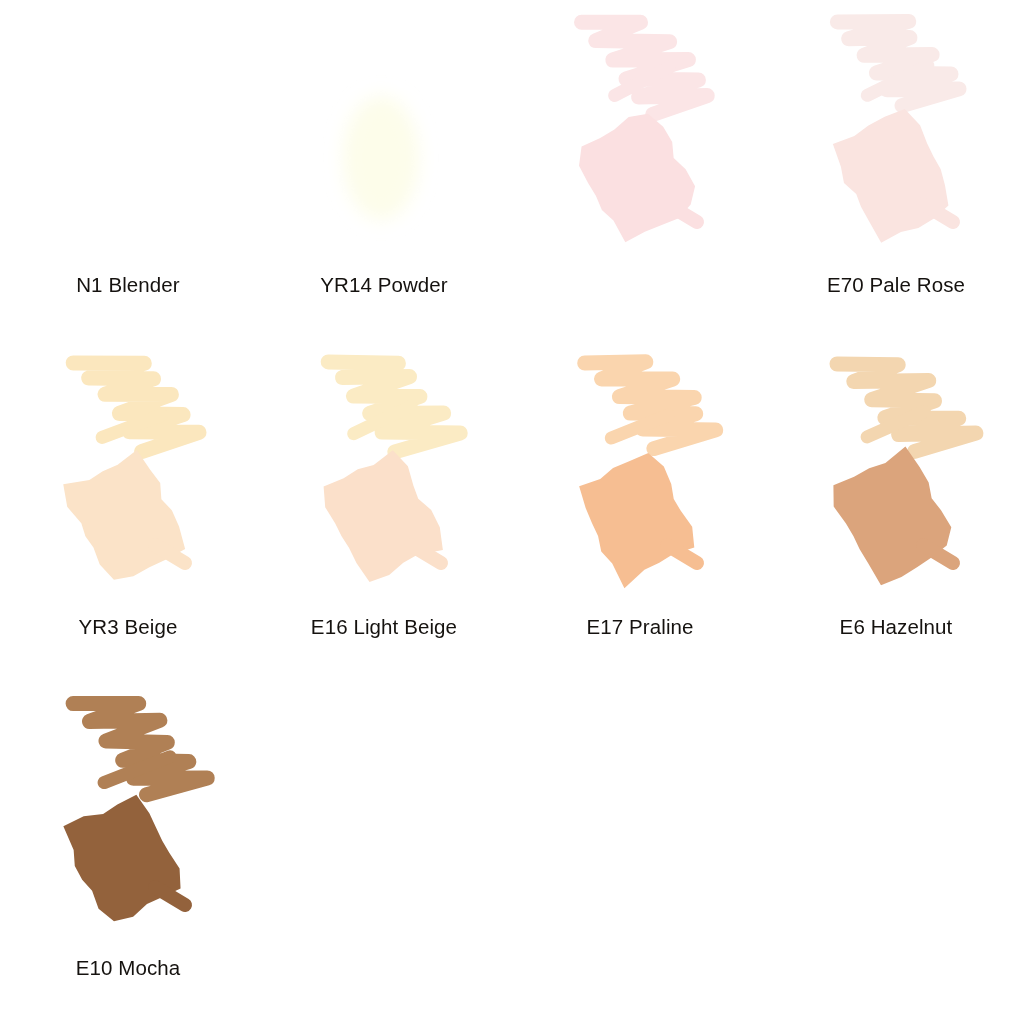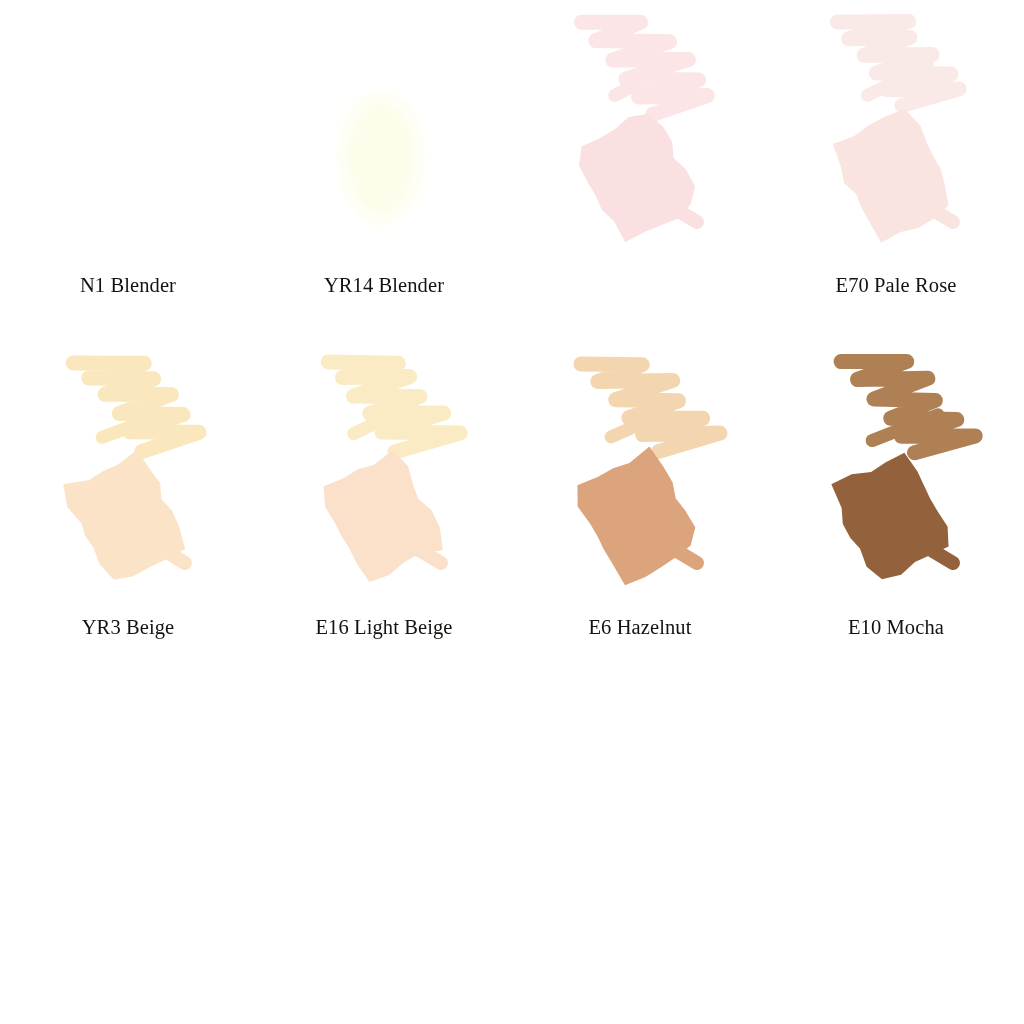--- a/index.html
+++ b/index.html
@@ -41,21 +41,21 @@
   .swatch-label{
     position:absolute;
     left:0;right:0;
     bottom:44px;
     text-align:center;
     font-size:20.5px;
     line-height:24px;
     color:#15120f;
     letter-spacing:.1px;
     white-space:nowrap;
-    font-family:Liberation Serif, serif;
+    font-family:Liberation Sans, sans-serif;
   }
 </style>
 </head>
 <body>
 
 <div id="chart">
   <div class="swatch-cell">
     <div class="art">
         <svg viewBox="0 0 190 252"></svg>
       </div>
@@ -69,21 +69,21 @@
           <defs>
             <filter id="soft2" x="-40%" y="-40%" width="180%" height="180%">
               <feGaussianBlur stdDeviation="9"></feGaussianBlur>
             </filter>
           </defs>
           <g>
             <ellipse cx="92" cy="150" rx="38" ry="62" fill="#fdfdea" opacity="1" filter="url(#soft2)"></ellipse>
           </g>
         </svg>
       </div>
-    <div class="swatch-label">YR14 Blender</div>
+    <div class="swatch-label">YR14 Powder</div>
   </div>
 
   <div class="swatch-cell">
     <div class="art">
         <svg viewBox="0 0 190 252">
           <g>
             <path d="M 36.5 14.3 L 95.5 14.3 L 50.8 32.6 L 124.6 33.7 L 67.8 52.0 L 143.4 51.5 L 81.0 70.8 L 153.4 72.0 L 93.6 89.0 L 162.2 87.6 L 107.8 106.4" fill="none" stroke="#fbe5e6" stroke-width="15" stroke-linecap="round" stroke-linejoin="round" opacity="1"></path>
             <path d="M 69.6 87.6 L 124.7 58.9" fill="none" stroke="#fbe5e6" stroke-width="13" stroke-linecap="round" opacity="1"></path>
           </g>
           <g>
@@ -135,20 +135,35 @@
           </g>
           <g>
             <path d="M 92.0 115.4 L 113.0 103.5 L 125.7 121.6 L 128.5 141.5 L 131.4 155.2 L 142.7 168.0 L 148.8 186.4 L 148.7 209.2 L 122.8 210.4 L 107.7 216.3 L 92.0 226.6 L 71.6 230.7 L 61.3 210.2 L 56.0 194.1 L 50.3 181.5 L 45.8 168.0 L 38.1 150.5 L 39.4 129.8 L 60.4 124.5 L 75.6 117.6 Z" fill="#fbe0ca" opacity="1" transform="rotate(-8 92 168)"></path>
             <path d="M 122 196 L 152 214" fill="none" stroke="#fbe0ca" stroke-width="14" stroke-linecap="round" opacity="1"></path>
           </g>
         </svg>
       </div>
     <div class="swatch-label">E16 Light Beige</div>
   </div>
 
+  <div class="swatch-cell">
+    <div class="art">
+        <svg viewBox="0 0 190 252">
+          <g>
+            <path d="M 39.7 14.0 L 100.8 12.8 L 56.6 29.9 L 127.7 30.1 L 74.4 47.6 L 149.2 48.5 L 85.3 64.1 L 150.7 64.7 L 97.8 80.0 L 170.7 80.9 L 108.9 99.6" fill="none" stroke="#fad5ae" stroke-width="15" stroke-linecap="round" stroke-linejoin="round" opacity="1"></path>
+            <path d="M 66.3 89.0 L 123.5 66.1" fill="none" stroke="#fad5ae" stroke-width="13" stroke-linecap="round" opacity="1"></path>
+          </g>
+          <g>
+            <path d="M 92.0 111.8 L 112.1 106.1 L 125.6 121.7 L 130.5 140.0 L 130.9 155.3 L 136.2 168.0 L 145.3 185.3 L 144.5 206.1 L 122.4 209.9 L 107.7 216.4 L 92.0 221.3 L 69.6 236.9 L 61.0 210.7 L 51.8 197.2 L 50.8 181.4 L 46.6 168.0 L 42.4 151.9 L 39.0 129.5 L 60.9 125.2 L 75.1 116.1 Z" fill="#f6be92" opacity="1" transform="rotate(-8 92 168)"></path>
+            <path d="M 122 196 L 152 214" fill="none" stroke="#f6be92" stroke-width="14" stroke-linecap="round" opacity="1"></path>
+          </g>
+        </svg>
+      </div>
+    <div class="swatch-label">E17 Praline</div>
+  </div>
 
   <div class="swatch-cell">
     <div class="art">
         <svg viewBox="0 0 190 252">
           <g>
             <path d="M 36.0 14.9 L 97.2 15.7 L 52.8 32.4 L 127.7 31.5 L 70.7 50.7 L 133.5 51.8 L 83.8 68.7 L 157.7 69.2 L 97.7 85.5 L 174.9 84.1 L 113.7 102.4" fill="none" stroke="#f3d6b0" stroke-width="15" stroke-linecap="round" stroke-linejoin="round" opacity="1"></path>
             <path d="M 66.1 87.9 L 123.4 62.5" fill="none" stroke="#f3d6b0" stroke-width="13" stroke-linecap="round" opacity="1"></path>
           </g>
           <g>
             <path d="M 92.0 113.4 L 114.1 100.0 L 125.3 122.2 L 132.1 138.9 L 132.9 154.7 L 140.5 168.0 L 148.3 186.3 L 141.2 203.8 L 124.9 213.3 L 109.2 220.9 L 92.0 228.6 L 70.6 233.9 L 61.1 210.5 L 54.5 195.3 L 50.2 181.6 L 44.5 168.0 L 34.7 149.4 L 37.4 128.3 L 59.1 122.7 L 75.2 116.4 Z" fill="#dba47c" opacity="1" transform="rotate(-8 92 168)"></path>

